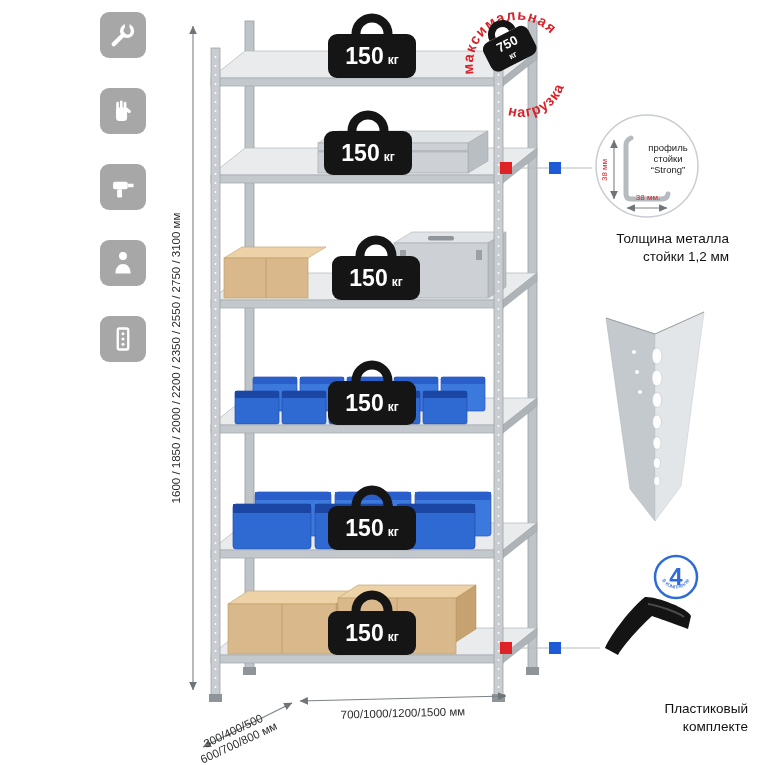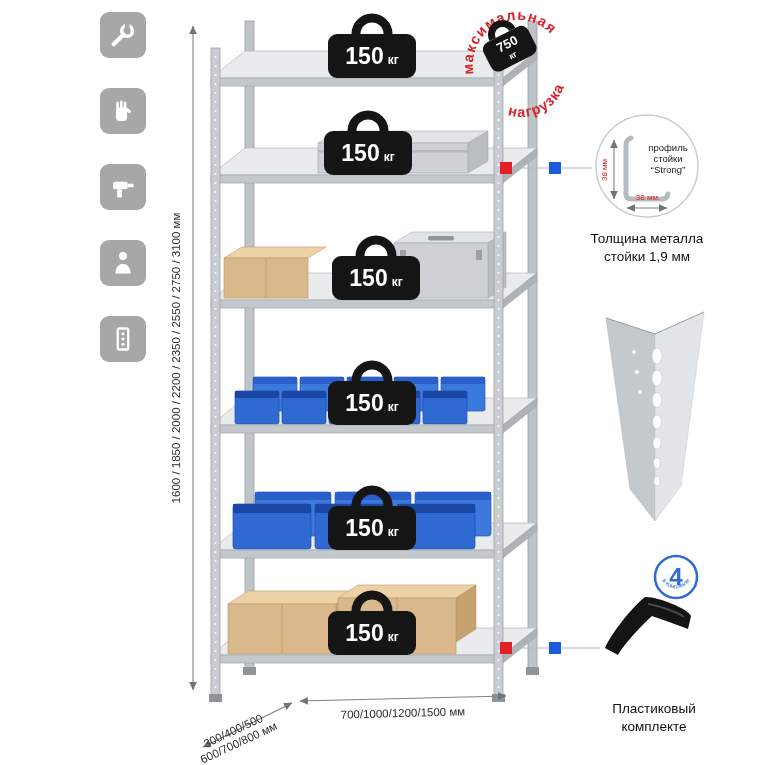--- a/index.html
+++ b/index.html
@@ -18,21 +18,21 @@
   .shelf-lip{fill:#c3c8cd;stroke:#a7acb1;stroke-width:.8}
   .post{fill:#c9cdd2;stroke:#9fa4a9;stroke-width:.8}
   .post-back{fill:#bfc4c9;stroke:#989da2;stroke-width:.8}
   .holes{stroke:#ffffff;stroke-opacity:.85;stroke-width:1.6;stroke-dasharray:2,7}
   .dim{stroke:#7d8286;stroke-width:1.1;fill:none}
   .dim-label{font-size:11.5px;fill:#2d2d2d}
   .weight-body{fill:#151515}
   .weight-handle{fill:none;stroke:#151515}
   .wtext{fill:#ffffff;font-weight:bold}
   .stamp-text{fill:#d8232a;font-weight:bold;letter-spacing:1.1px;font-size:14.5px}
-  .cap{position:absolute;text-align:center;font-size:13.5px;color:#111;line-height:1.3}
+  .cap{position:absolute;text-align:right;font-size:13.5px;color:#111;line-height:1.3}
   .case-top{fill:#e1e4e7;stroke:#b4b9be;stroke-width:.7}
   .case-front{fill:#cdd1d5;stroke:#a7acb1;stroke-width:.7}
   .case-side{fill:#b9bec3;stroke:#9aa0a5;stroke-width:.5}
   .box-top{fill:#ecd2a6;stroke:#c7a877;stroke-width:.7}
   .box-front{fill:#d9b98c;stroke:#c2a06c;stroke-width:.7}
   .box-side{fill:#c6a271;stroke:#b08a55;stroke-width:.5}
   .bin-back{fill:#3c79dd;stroke:#2b55b8;stroke-width:.7}
   .bin-back-lip{fill:#2a5ecb}
   .bin-front{fill:#2f69d2;stroke:#244fae;stroke-width:.7}
   .bin-front-lip{fill:#1c46a3}
@@ -321,18 +321,18 @@
     <line class="dim" x1="203" y1="747" x2="292" y2="703" marker-start="url(#arw)" marker-end="url(#arw)"></line>
     <g transform="translate(237,739) rotate(-25)">
       <text class="dim-label" y="-5" text-anchor="middle">300/400/500</text>
       <text class="dim-label" y="8" text-anchor="middle">600/700/800 мм</text>
     </g>
   </g>
 </svg>
 
 <div class="cap" style="left:565px;top:230px;width:164px">
   <span>Толщина металла</span><br>
-  <span>стойки 1,9 мм</span>
-</div>
-<div class="cap" style="left:572px;top:700px;width:164px">
+  <span>стойки 1,2 мм</span>
+</div>
+<div class="cap" style="left:584px;top:700px;width:164px">
   <span>Пластиковый</span><br>
   <span>комплекте</span>
 </div>
 
 </body></html>

